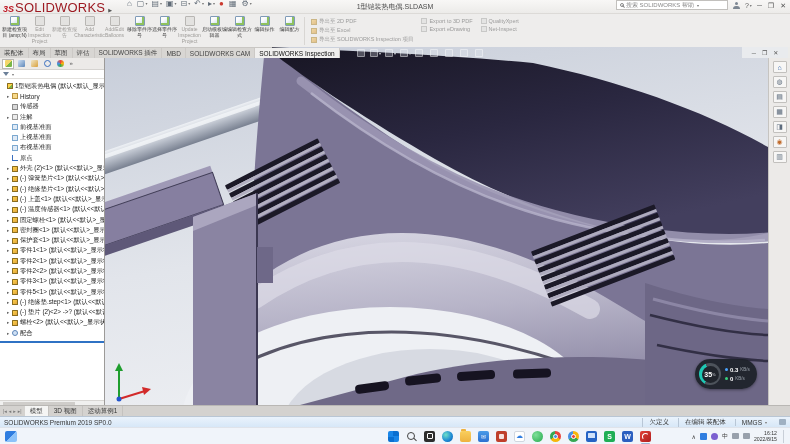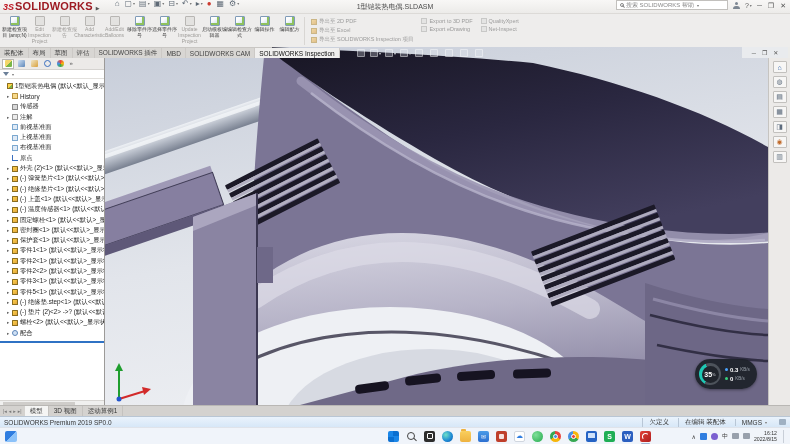--- a/index.html
+++ b/index.html
@@ -3,21 +3,21 @@
 <meta charset="utf-8">
 <style>
 *{margin:0;padding:0;box-sizing:border-box}
 body{font-family:"Liberation Sans","DejaVu Sans",sans-serif;background:#888}
 .screen{position:relative;width:790px;height:444px;background:#ececea;overflow:hidden;color:#333}
 
 
 .titlebar{position:absolute;top:0;left:0;right:0;height:14px;background:linear-gradient(#f8f7f6,#ecebe9);border-bottom:1px solid #dcdad7;display:flex;align-items:flex-start;z-index:30}
 .logo{display:flex;align-items:baseline;gap:1px;padding:0 3px}
 .logo .mark{color:#c01622;font-weight:bold;font-style:italic;font-size:9px}
-.logo .word{color:#9d1a22;font-weight:bold;font-size:11px;letter-spacing:.2px}
+.logo .word{color:#9d1a22;font-weight:normal;font-size:13px;letter-spacing:.2px}
 .logo .flyout{color:#555;font-size:5px;margin-left:2px}
 .qat{display:flex;align-items:center;gap:4px;margin-left:12px;color:#5f6a76;font-size:8px;line-height:1}
 .qi{display:flex;align-items:center}
 .qi .g{font-size:8px}
 .caret{font-size:4px;color:#777;margin-left:1px}
 .q-red{color:#cc3b30}
 .doc-title{position:absolute;left:200px;right:200px;top:0;height:14px;display:flex;align-items:center;justify-content:center;font-size:7px;color:#4c4c4c;pointer-events:none}
 .tb-right{margin-left:auto;display:flex;align-items:center;gap:5px;padding-right:4px}
 .searchbox{display:flex;align-items:center;gap:2px;background:#fff;border:1px solid #c2c0bd;height:10px;width:112px;padding:0 3px;color:#8a8a8a;font-size:6px}
 .mag{width:4px;height:4px;border:1px solid #888;border-radius:50%;position:relative;flex:none}

